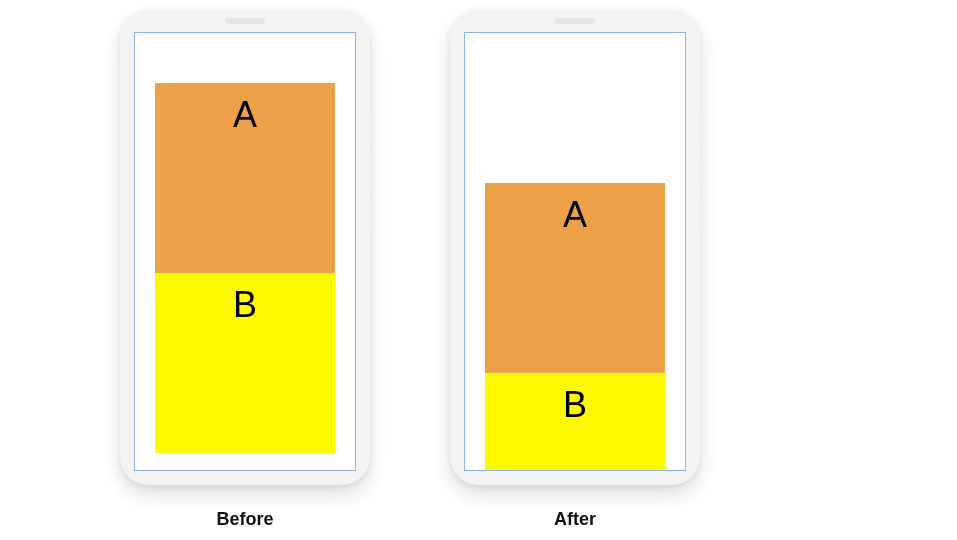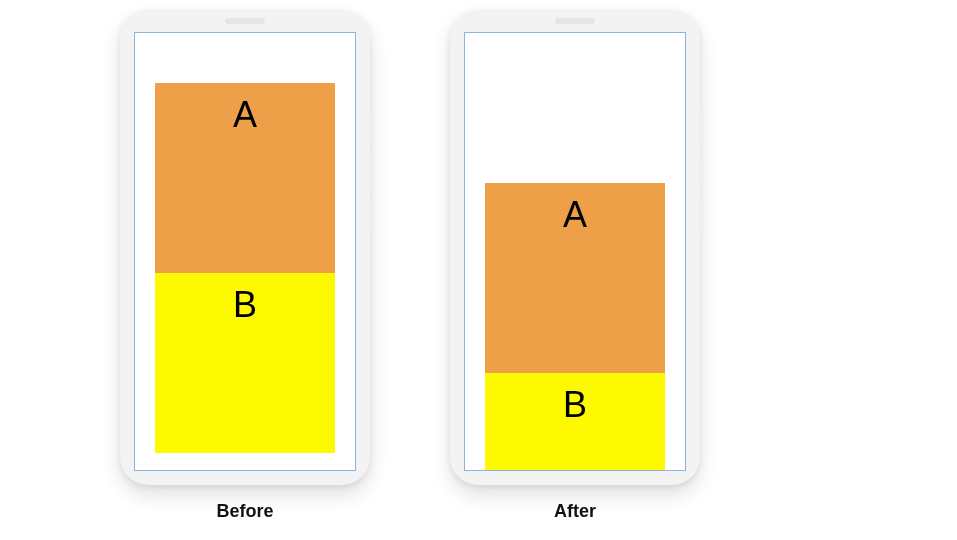--- a/index.html
+++ b/index.html
@@ -78,21 +78,21 @@
     width: 100%;
     text-align: center;
     font-size: 36px;
     line-height: 1;
     padding-top: 14px;
     box-sizing: border-box;
   }
   .blockA { background: #eda047; height: 190px; }
   .blockB { background: #fdf900; height: 160px; }
   .caption {
-    margin-top: 16px;
+    margin-top: 24px;
     font-weight: 700;
     font-size: 18px;
     color: #111;
   }
 </style>
 </head>
 <body>
 
 <div class="stage">
 

